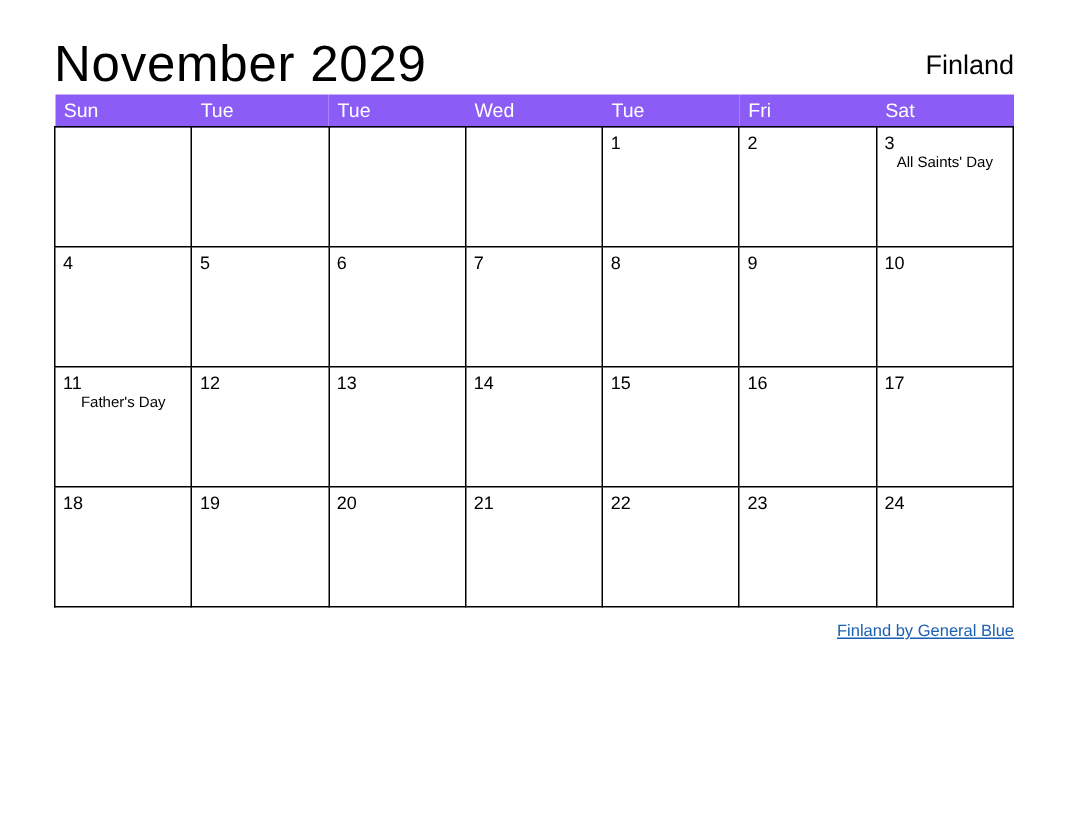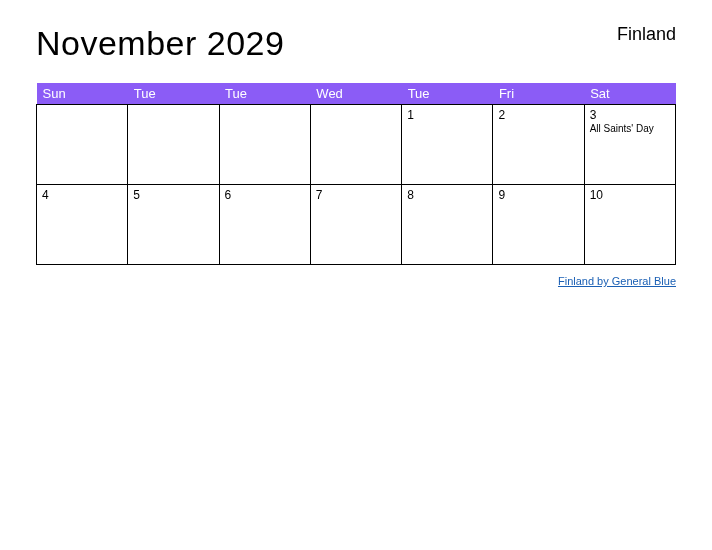--- a/index.html
+++ b/index.html
@@ -6,22 +6,22 @@
     body {
       font-family: Arial, Helvetica, sans-serif;
       background: #ffffff;
       width: 712px;
       height: 550px;
       padding: 24px 36px 10px 36px;
     }
     .header {
       display: flex;
       justify-content: space-between;
-      align-items: flex-start;
-      margin-bottom: 20px;
+      align-items: center;
+      margin-bottom: 0;
     }
     .title {
       font-size: 34px;
       font-weight: 400;
       color: #000;
       letter-spacing: 0.5px;
     }
     .region {
       font-size: 18px;
       color: #000;
@@ -50,20 +50,21 @@
     }
     .calendar tbody td.has-date .daynum {
       display: block;
       font-size: 12px;
     }
     .calendar tbody td .event {
       font-size: 10px;
       color: #000;
       margin-top: 1px;
       line-height: 1.2;
+      text-align: center;
     }
     .footer {
       text-align: right;
       margin-top: 6px;
     }
     .footer a {
       font-size: 11px;
       color: #1a5fb4;
       text-decoration: underline;
     }
@@ -121,18 +122,65 @@
         <td class="has-date">
           <span class="daynum">8</span>
         </td>
         <td class="has-date">
           <span class="daynum">9</span>
         </td>
         <td class="has-date">
           <span class="daynum">10</span>
         </td>
       </tr>
+      <tr>
+        <td class="has-date">
+          <span class="daynum">11</span>
+          <div class="event">Father's Day</div>
+        </td>
+        <td class="has-date">
+          <span class="daynum">12</span>
+        </td>
+        <td class="has-date">
+          <span class="daynum">13</span>
+        </td>
+        <td class="has-date">
+          <span class="daynum">14</span>
+        </td>
+        <td class="has-date">
+          <span class="daynum">15</span>
+        </td>
+        <td class="has-date">
+          <span class="daynum">16</span>
+        </td>
+        <td class="has-date">
+          <span class="daynum">17</span>
+        </td>
+      </tr>
+      <tr>
+        <td class="has-date">
+          <span class="daynum">18</span>
+        </td>
+        <td class="has-date">
+          <span class="daynum">19</span>
+        </td>
+        <td class="has-date">
+          <span class="daynum">20</span>
+        </td>
+        <td class="has-date">
+          <span class="daynum">21</span>
+        </td>
+        <td class="has-date">
+          <span class="daynum">22</span>
+        </td>
+        <td class="has-date">
+          <span class="daynum">23</span>
+        </td>
+        <td class="has-date">
+          <span class="daynum">24</span>
+        </td>
+      </tr>
     </tbody>
 </table>
 
 <div class="footer">
   <a href="#">Finland by General Blue</a>
 </div>
 
 </body></html>

